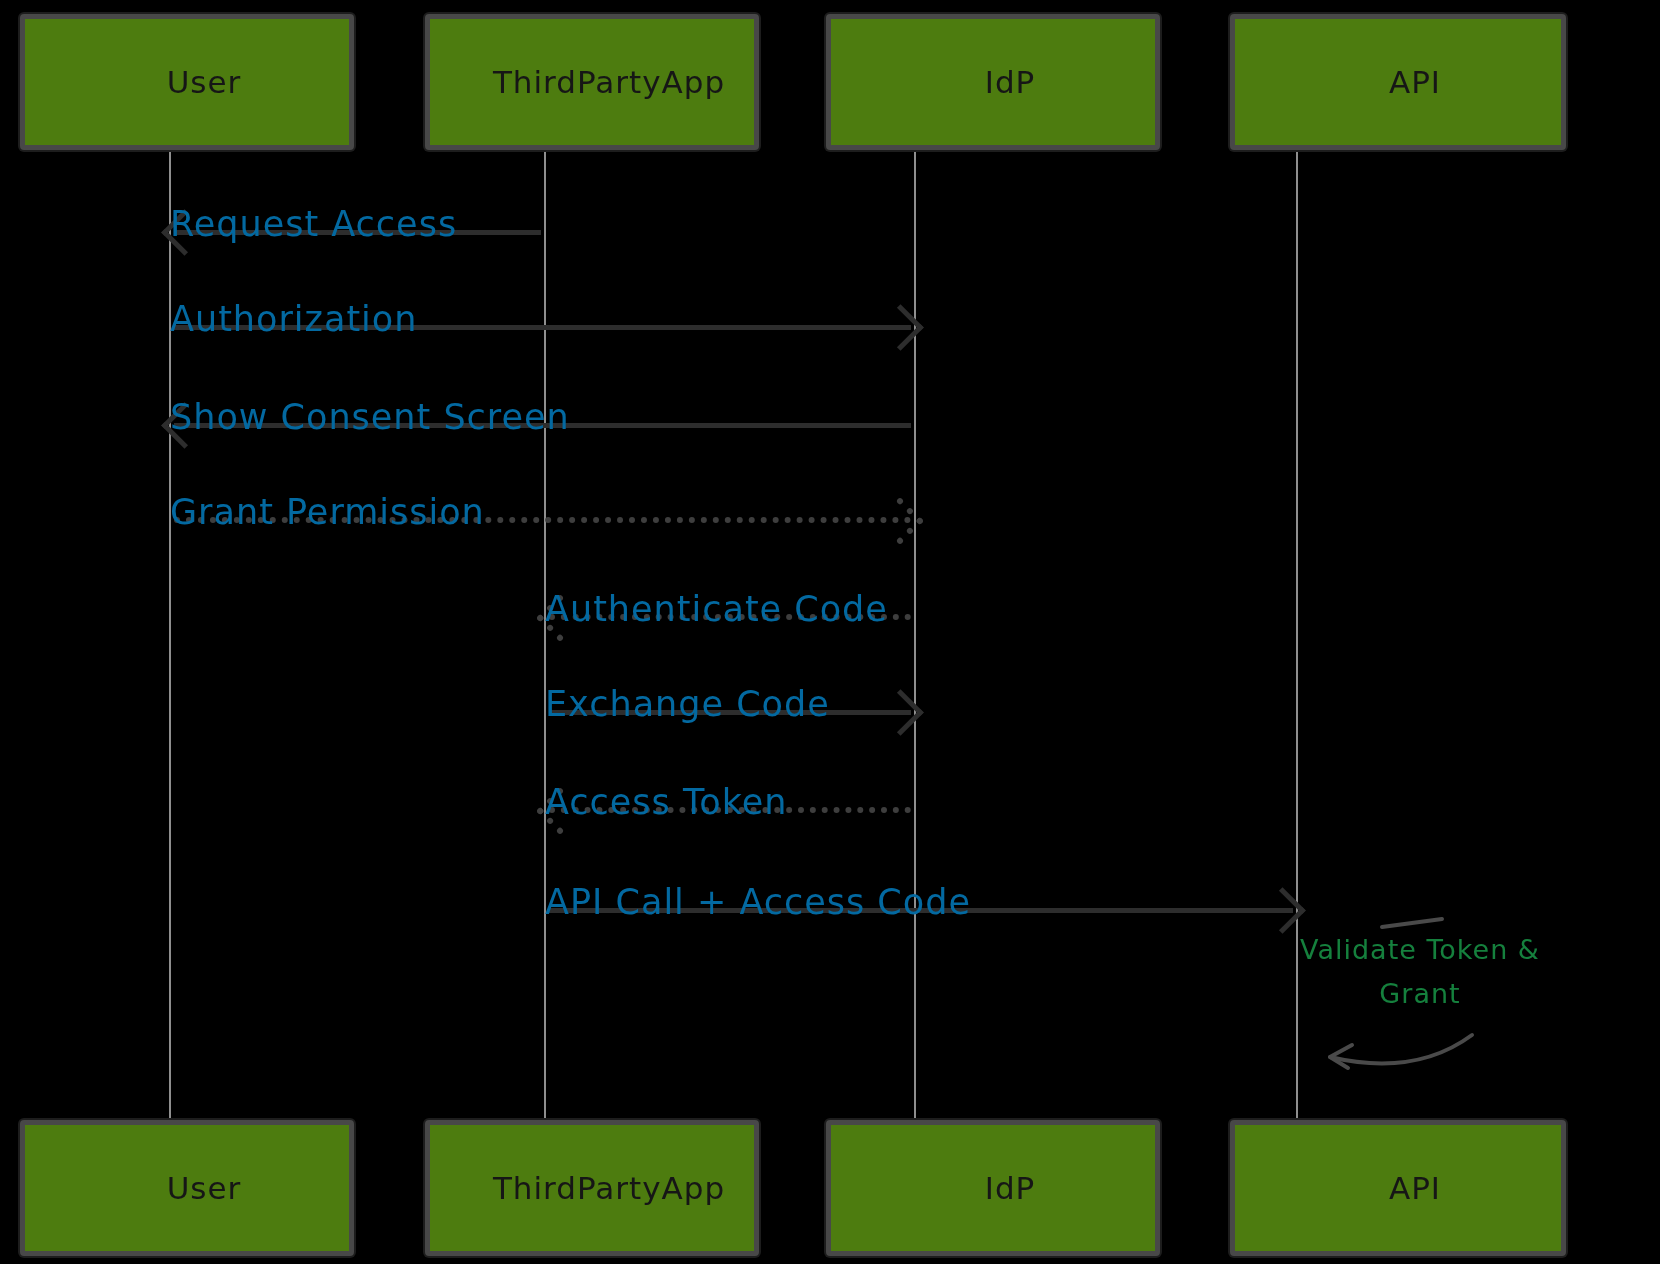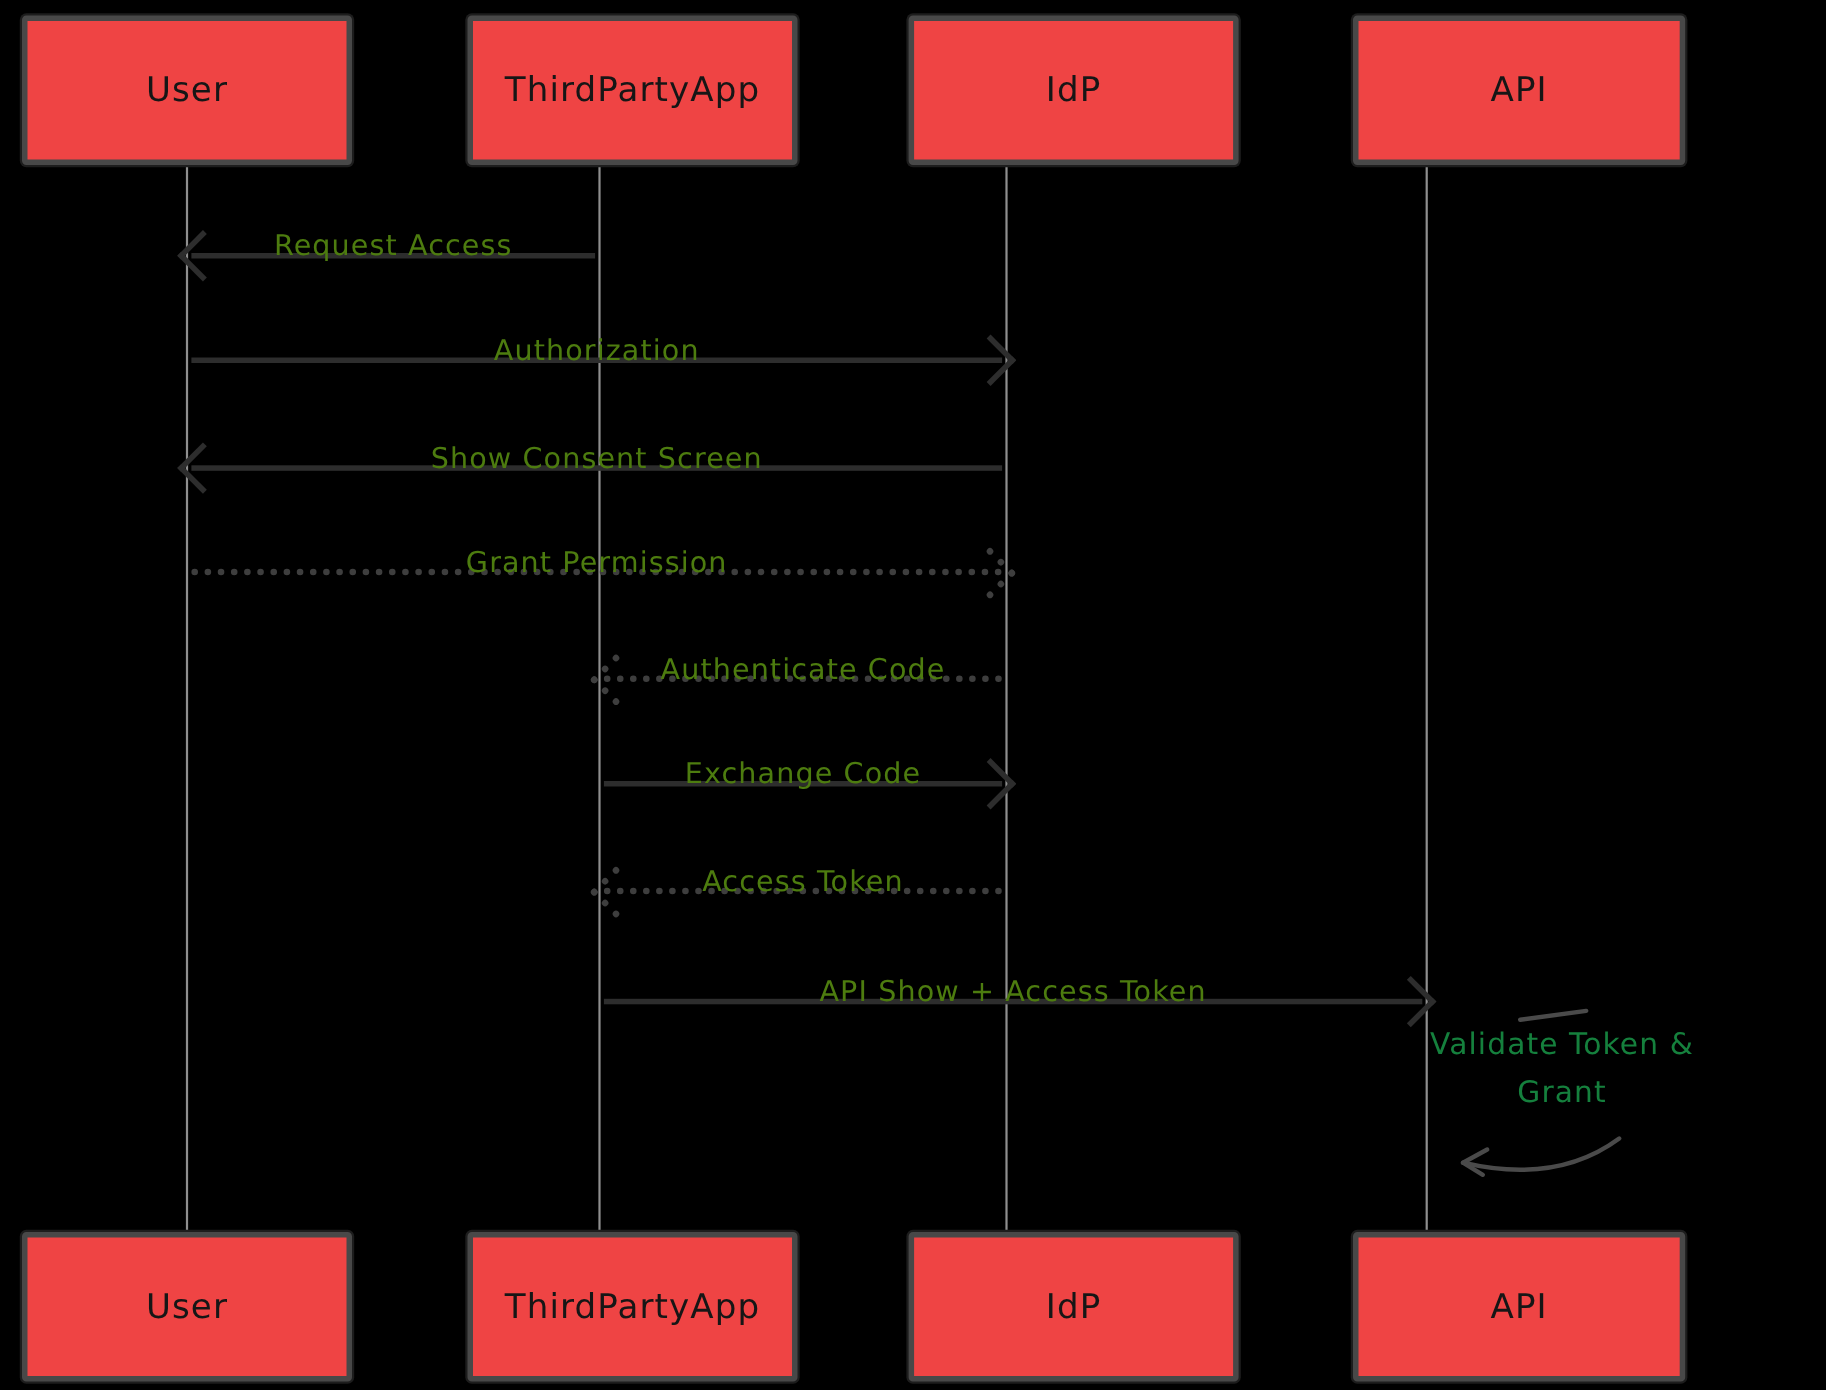--- a/index.html
+++ b/index.html
@@ -22,27 +22,28 @@
     top: 150px;
     height: 972px;
     width: 2px;
     background: #8f8f8f;
   }
 
   
   .pbox {
     position: absolute;
     height: 126px;
-    background: #ef4444;
+    background: #4d7c0f;
     border: 5px solid #484848;
     border-radius: 4px;
     box-shadow: 0 0 0 2px #1d1d1d;
     display: flex;
     align-items: center;
     justify-content: center;
+    padding-left: 34px;
   }
   .pbox span {
     color: #161616;
     font-size: 31px;
     letter-spacing: 1px;
     font-weight: 500;
   }
   .pbox.top { top: 14px; }
   .pbox.bottom { top: 1120px; }
 
@@ -57,23 +58,23 @@
   }
   .msg.dotted .line {
     border-top: 6px dotted #3e3e3e;
     top: -3px;
   }
   .msg .label {
     position: absolute;
     left: 0;
     right: 0;
     bottom: -9px;
-    text-align: center;
-    color: #4d7c0f;
-    font-size: 26px;
+    text-align: left;
+    color: #0369a1;
+    font-size: 35px;
     letter-spacing: 1px;
     white-space: nowrap;
     line-height: 33px;
   }
   .head {
     position: absolute;
     width: 28px;
     height: 28px;
     top: -16px;
     border-color: #2d2d2d;
@@ -177,21 +178,21 @@
 
   <div class="msg dotted" style="left:545px;top:810px;width:370px">
     <div class="line"></div>
     <span class="head left"></span>
     <span class="label">Access Token</span>
   </div>
 
   <div class="msg solid" style="left:545px;top:910px;width:752px">
     <div class="line"></div>
     <span class="head right"></span>
-    <span class="label">API Show + Access Token</span>
+    <span class="label">API Call + Access Code</span>
   </div>
 
   <div class="self-note">
     <div>Validate Token &amp;</div>
     <div>Grant</div>
   </div>
   <svg class="self-arrow" viewBox="0 0 280 180">
     <path d="M 92 22 L 152 14" stroke="#4a4a4a" stroke-width="4" fill="none" stroke-linecap="round"></path>
     <path d="M 182 130 Q 125 172 40 152" stroke="#4a4a4a" stroke-width="4" fill="none" stroke-linecap="round"></path>
     <path d="M 40 152 L 62 140 M 40 152 L 58 163" stroke="#4a4a4a" stroke-width="4" fill="none" stroke-linecap="round"></path>

